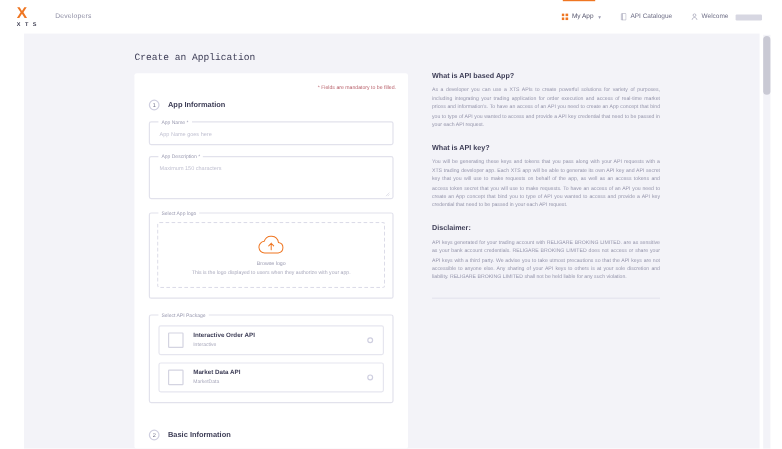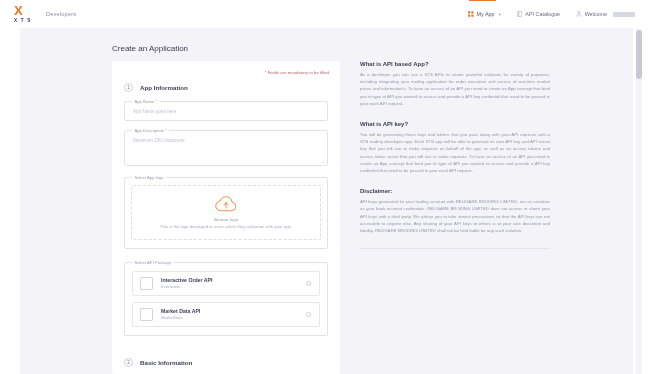--- a/index.html
+++ b/index.html
@@ -47,21 +47,21 @@
     background:#d7d7e2; border-radius:1px; margin-left:3px;
   }
 
   
   .page {
     position:absolute; left:20px; top:28px; width:613px; height:346px;
     background:#f3f3f8; overflow:hidden;
   }
   .page-title {
     position:absolute; left:92px; top:16px;
-    font-size:8px; color:#3d3d56; font-weight:400;
+    font-size:8px; color:#3d3d56; font-weight:400;font-family:Liberation Mono, monospace;
   }
 
   .card {
     position:absolute; left:92px; top:33px; width:228px; height:313px;
     background:#ffffff; border-radius:2px;
   }
   .mandatory {
     position:absolute; right:10px; top:9px;
     font-size:4.3px; color:#b8606a;
   }

